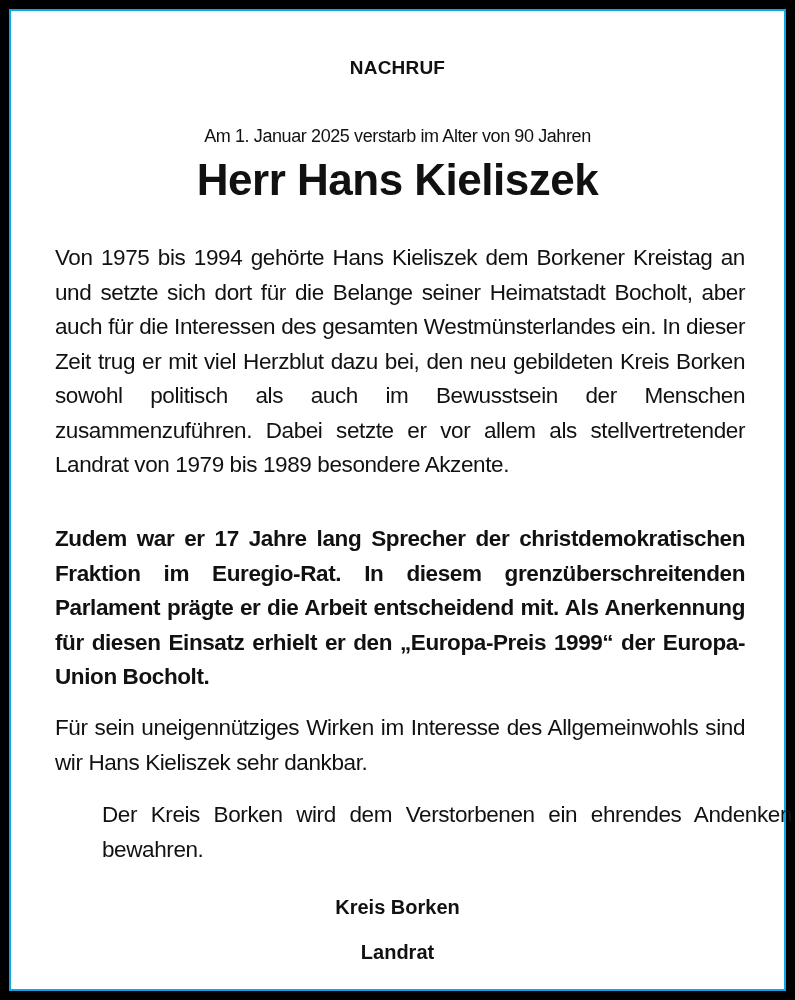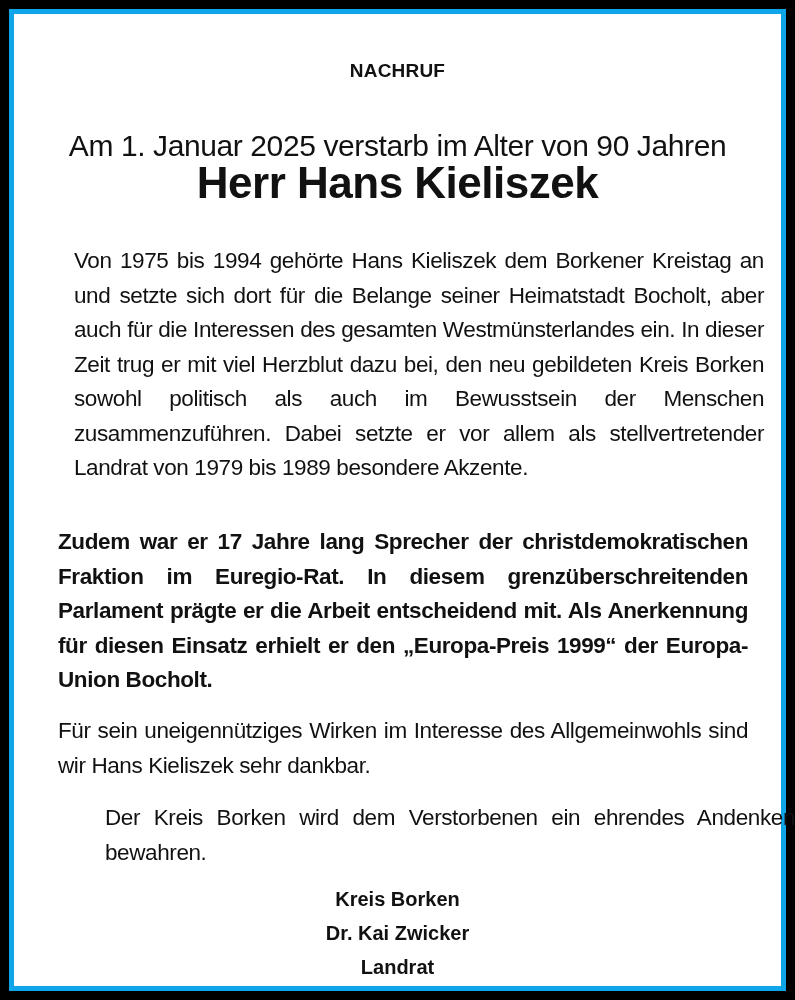--- a/index.html
+++ b/index.html
@@ -3,49 +3,49 @@
 <meta charset="utf-8">
 <style>
   html, body { margin: 0; padding: 0; }
   body {
     width: 795px; height: 1000px; background: #000;
     font-family: "Liberation Sans", sans-serif; color: #111;
     overflow: hidden;
   }
   .frame {
     position: absolute; left: 9px; top: 9px; width: 777px; height: 982px;
-    background: #fff; box-sizing: border-box; border: 5px solid #0ea5e9;
+    background: #fff; box-sizing: border-box; border: 2px solid #0ea5e9;
   }
   .heading {
     position: absolute; left: 0; right: 0; top: 46px; text-align: center;
     font-weight: bold; font-size: 19px; letter-spacing: 0.2px;
   }
   .intro {
     position: absolute; left: 0; right: 0; top: 115px; text-align: center;
-    font-size: 30px; letter-spacing: -0.4px;
+    font-size: 18px; letter-spacing: -0.4px;
   }
   .name {
     position: absolute; left: 0; right: 0; top: 144px; text-align: center;
     font-weight: bold; font-size: 44px; letter-spacing: -0.5px;
   }
   .body {
     position: absolute; left: 44px; width: 690px;
     font-size: 22.5px; line-height: 34.5px; text-align: justify;
     letter-spacing: -0.4px;
   }
   .body p { margin: 0; }
-  .p1 { top: 230px; margin-left: 16px; }
+  .p1 { top: 230px; }
   .p2 { top: 511px; font-weight: bold; }
   .p3 { top: 700px; }
   .p4 { top: 787px; margin-left: 47px; }
   .signature {
     position: absolute; left: 0; right: 0; top: 868px; text-align: center;
     font-weight: bold; font-size: 20px; line-height: 34px;
   }
-  .signature div { margin: 0; }
+  .signature div { margin: 11px; }
 </style>
 </head>
 <body>
 
 <div class="frame">
   <div class="heading">NACHRUF</div>
   <div class="intro">Am 1. Januar 2025 verstarb im Alter von 90 Jahren</div>
   <div class="name">Herr Hans Kieliszek</div>
 
   <div class="body p1">
@@ -56,16 +56,15 @@
   </div>
   <div class="body p3">
     <p>Für sein uneigennütziges Wirken im Interesse des Allgemeinwohls sind wir Hans Kieliszek sehr dankbar.</p>
   </div>
   <div class="body p4">
     <p>Der Kreis Borken wird dem Verstorbenen ein ehrendes Andenken bewahren.</p>
   </div>
 
   <div class="signature">
     <div>Kreis Borken</div>
-    <div>Dr. Kai Zwicker</div>
     <div>Landrat</div>
   </div>
 </div>
 
 </body></html>

